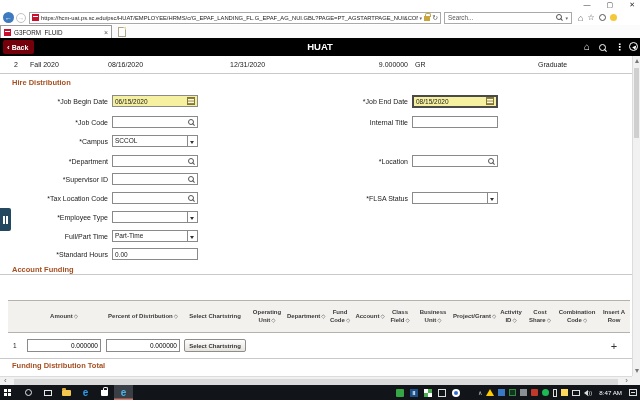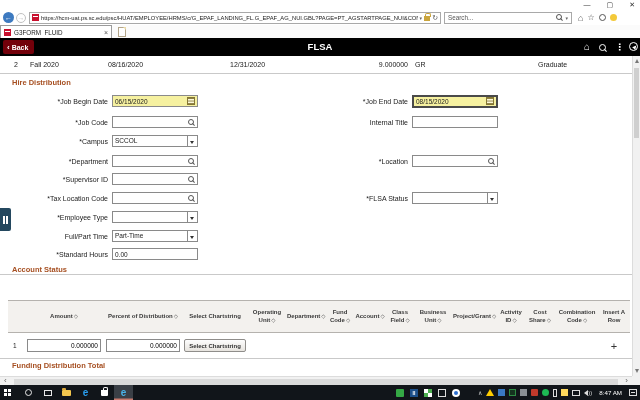--- a/index.html
+++ b/index.html
@@ -184,21 +184,21 @@
       <span class="tab-close">×</span>
     </div>
     <div class="newtab"></div>
   </div>
 
   <div class="epafbar">
     <button class="back-btn">
       <span class="back-chev">‹</span>
       <span>Back</span>
     </button>
-    <div class="epaf-title">FLSA</div>
+    <div class="epaf-title">HUAT</div>
     <div class="epaf-icons">
       <span class="ico-home-w">⌂</span>
       <span class="mag white"></span>
       <span class="kebab">⋮</span>
     </div>
     <span class="compass"></span>
   </div>
 
   <div class="ctx-row">
     <span class="ctx-num">2</span>
@@ -301,21 +301,21 @@
       <span class="sel-val"></span>
       <span class="sel-btn"></span>
     </div>
   </div>
 
   <div class="panel-tab">
       <i></i>
       <i></i>
     </div>
 
-  <div class="sec-title t-af">Account Status</div>
+  <div class="sec-title t-af">Account Funding</div>
   <div class="rule r-af"></div>
 
   <div class="af-table">
     <div class="af-head">
       <div class="af-col c0"></div>
       <div class="af-col c1"><span>Amount</span><span class="sort">◇</span></div>
       <div class="af-col c2"><span>Percent of Distribution</span><span class="sort">◇</span></div>
       <div class="af-col c3"><span>Select Chartstring</span></div>
       <div class="af-col c4"><span>Operating Unit</span><span class="sort">◇</span></div>
       <div class="af-col c5"><span>Department</span><span class="sort">◇</span></div>

